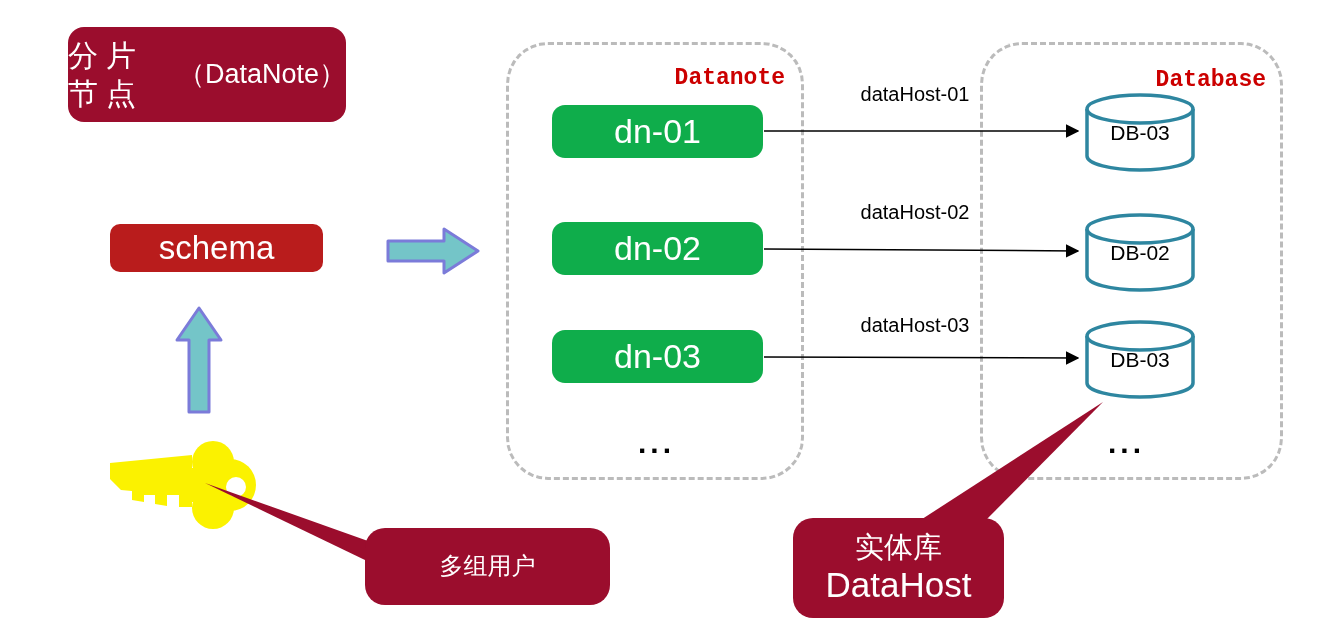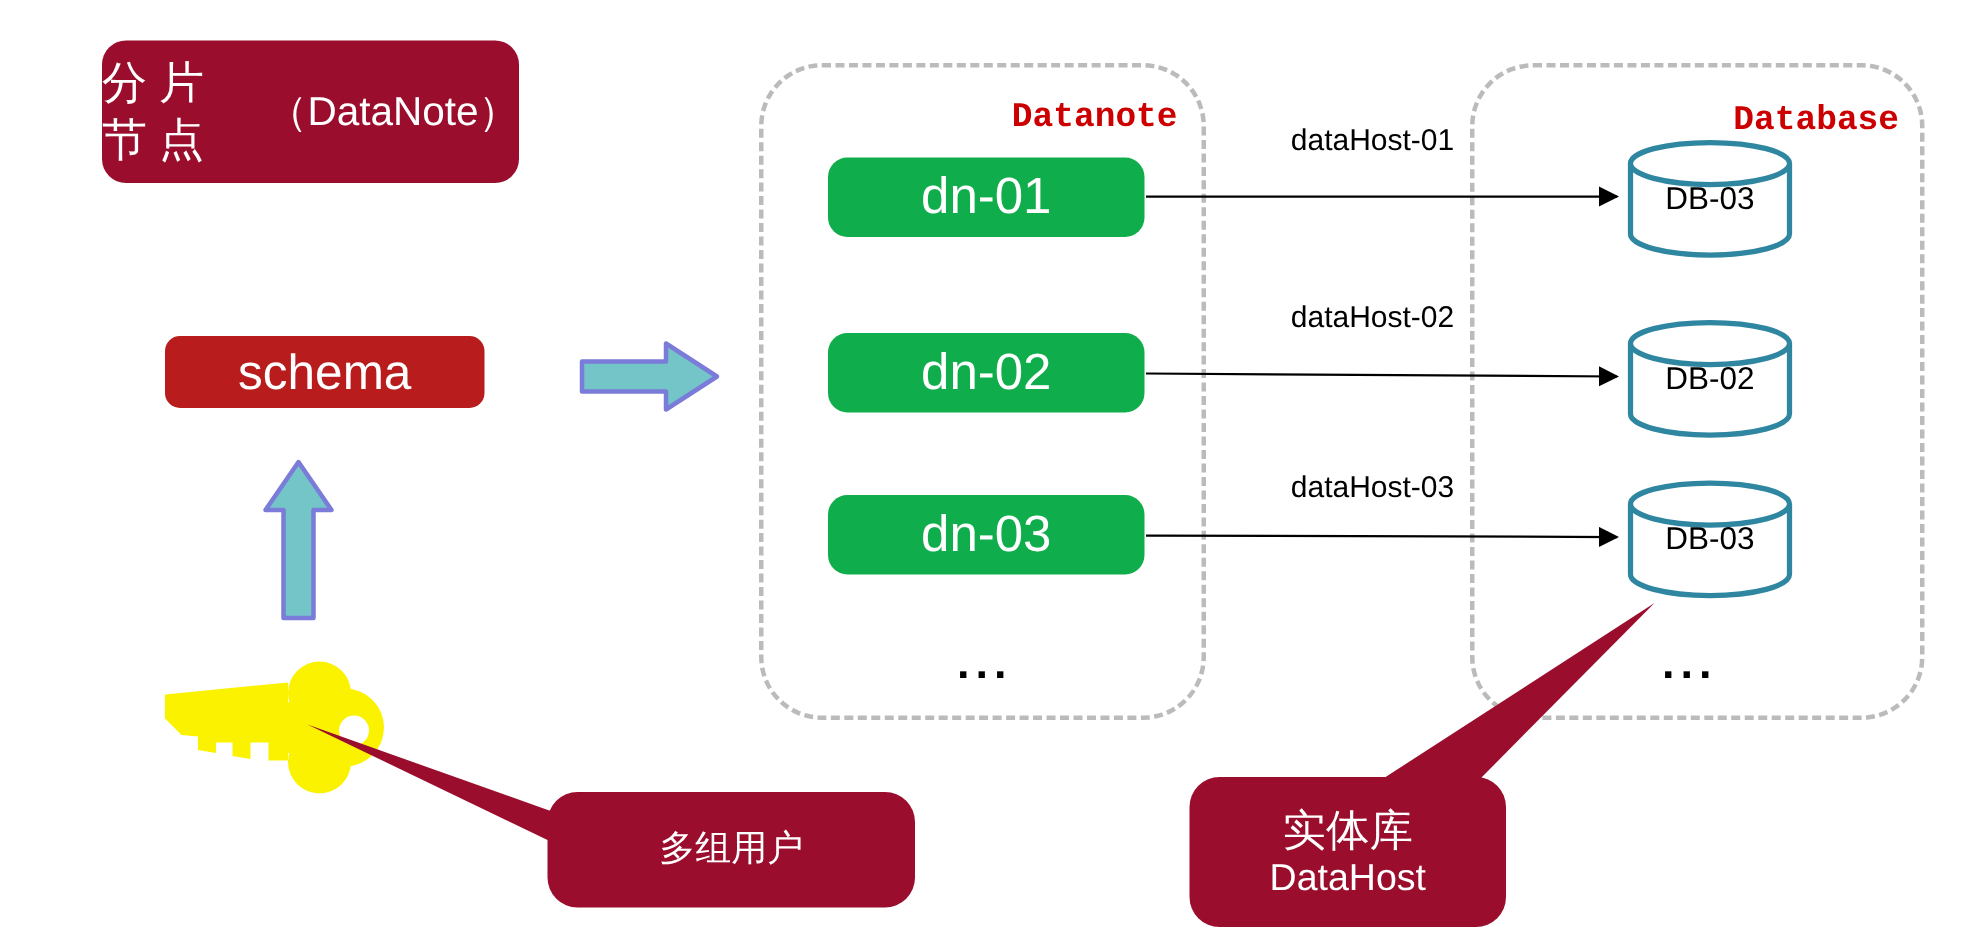--- a/index.html
+++ b/index.html
@@ -50,21 +50,21 @@
   .ellipsis-database{left:1108px;top:426px;}
 
   
   .callout{
     position:absolute;background:#9b0d2d;color:#ffffff;border-radius:20px;
     display:flex;flex-direction:column;align-items:center;justify-content:center;line-height:1.2;
   }
   .callout-users{left:365px;top:528px;width:245px;height:77px;font-family:Liberation Sans, sans-serif;font-size:24px;}
   .callout-datahost{left:793px;top:518px;width:211px;height:100px;}
   .callout-datahost .line1{font-family:"DejaVu Serif", serif;font-size:29px;}
-  .callout-datahost .line2{font-size:25px;}
+  .callout-datahost .line2{font-size:35px;}
 
   .overlay{position:absolute;left:0;top:0;pointer-events:none;}
 </style>
 </head>
 <body>
 
 <div class="canvas">
 
   <div class="group group-datanote">
     <div class="group-label">Datanote</div>

